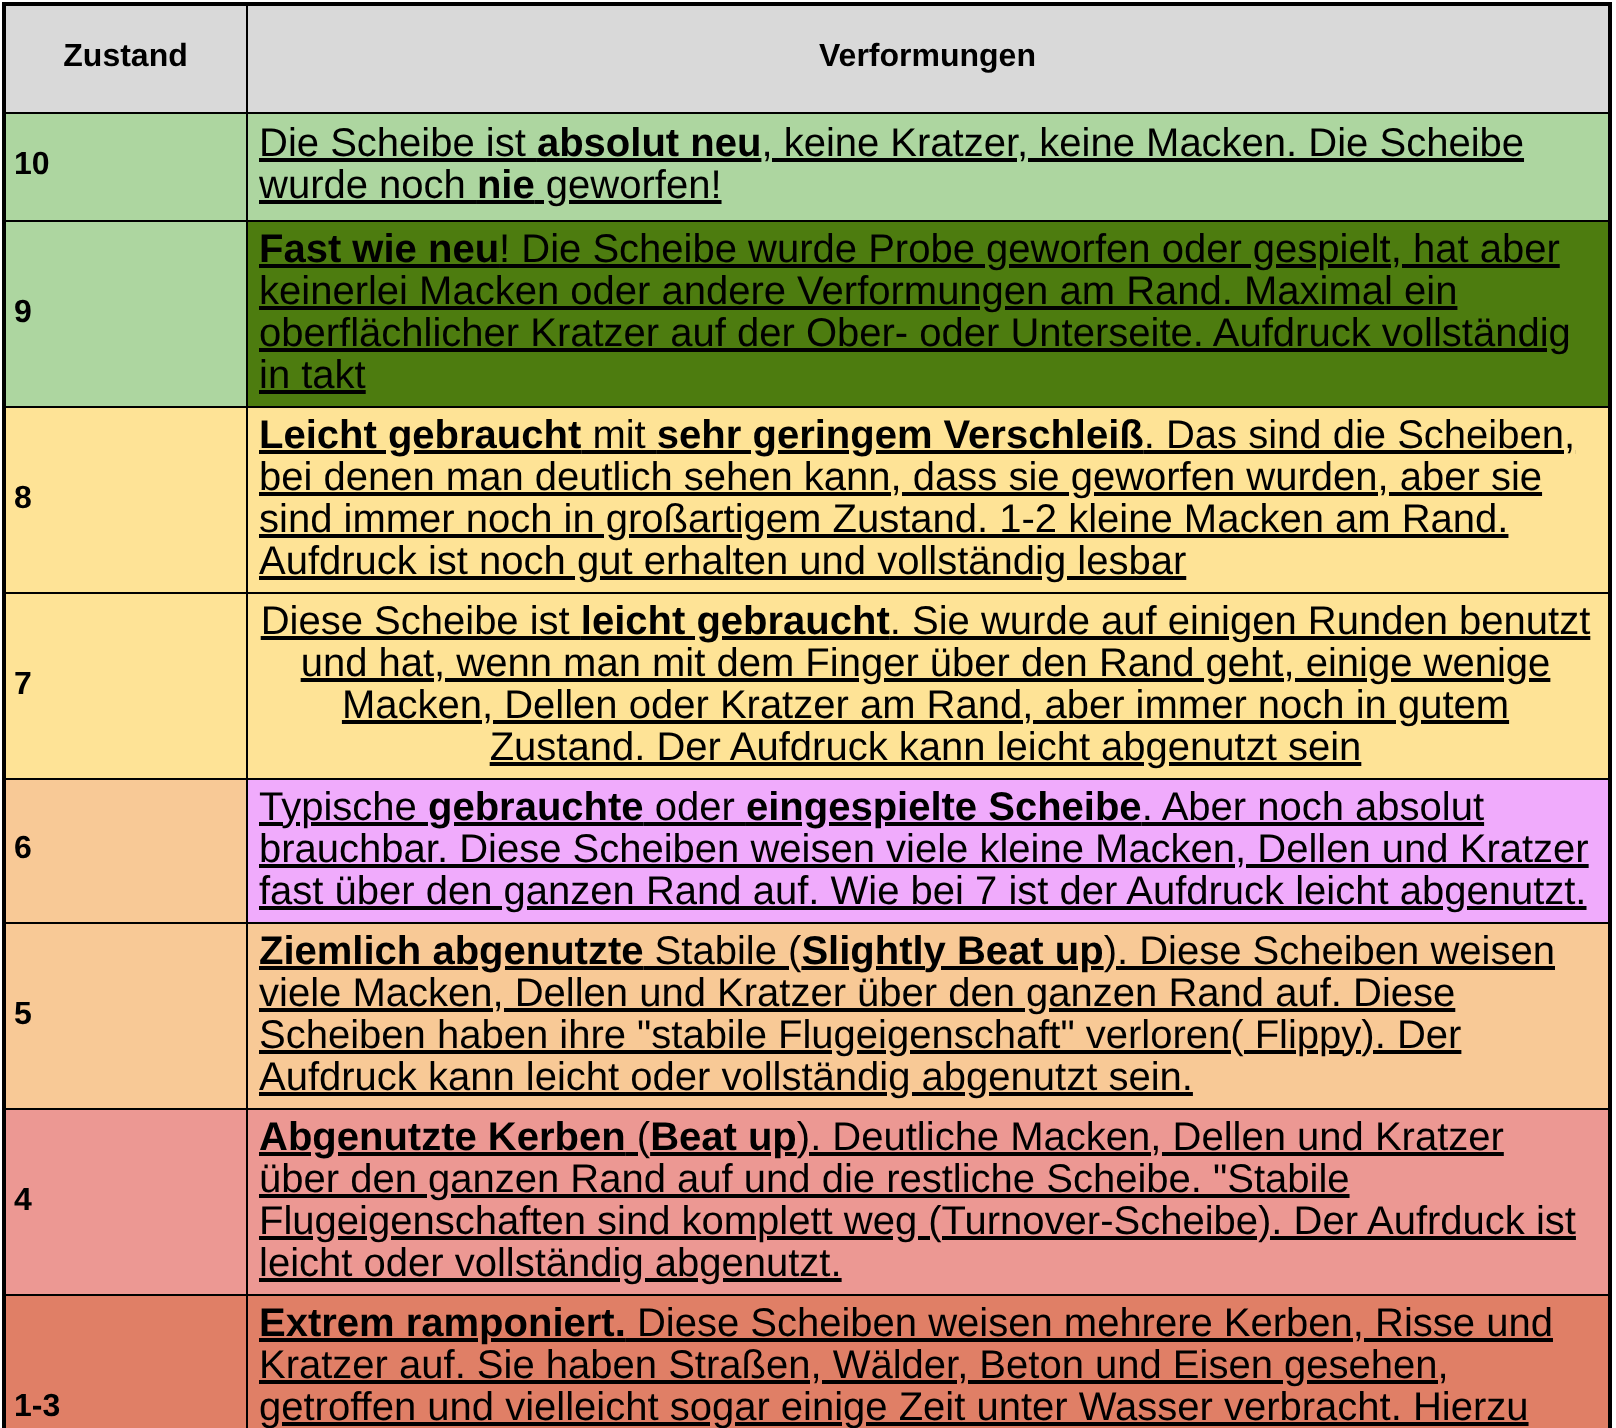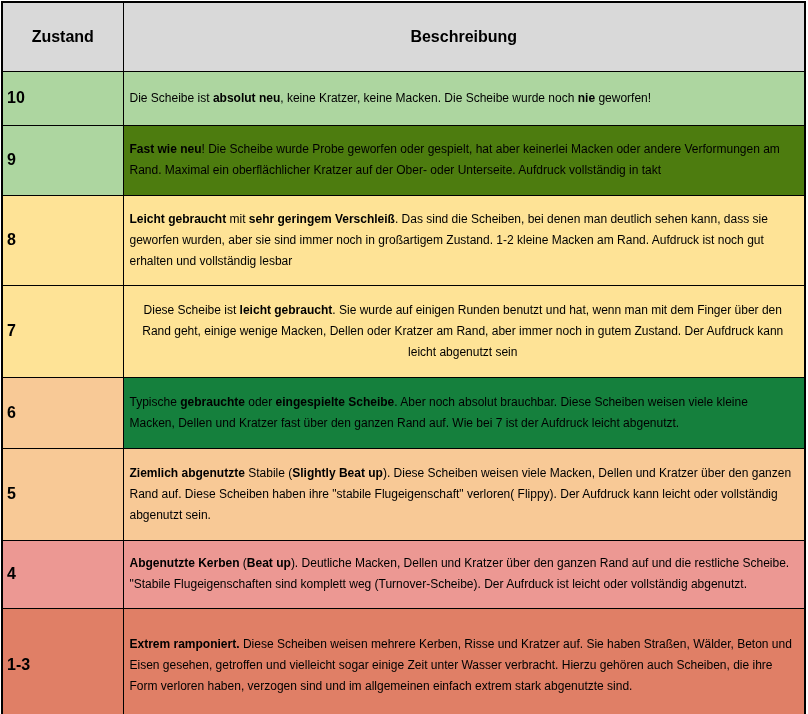--- a/index.html
+++ b/index.html
@@ -26,41 +26,42 @@
   }
   table.condition-table col.col-cond { width: 121px; }
   table.condition-table th,
   table.condition-table td {
     border: 1px solid #000000;
     box-sizing: border-box;
   }
   table.condition-table {
     border: 2px solid #000000;
   }
-  thead tr { height: 69px; margin-top: 24px; }
+  thead tr { height: 54px; margin-top: 24px; }
   thead th {
     background: #d9d9d9;
     font-weight: bold;
     font-size: 16px;
     text-align: center;
     vertical-align: middle;
     padding: 2px 4px;
   }
   td.cond {
     font-weight: bold;
     font-size: 16px;
     vertical-align: middle;
     padding: 2px 4px;
   }
   td.desc {
-    font-size: 12px;
+    font-size: 20px;
     line-height: 21px;
     vertical-align: middle;
     text-align: left;
     padding: 4px 8px 4px 6px;
+    text-decoration: underline;
   }
   td.desc b { font-weight: bold; }
   
   tbody tr:nth-child(1) { height: 54px; }
   tbody tr:nth-child(2) { height: 70px; }
   tbody tr:nth-child(3) { height: 90px; }
   tbody tr:nth-child(4) { height: 92px; }
   tbody tr:nth-child(5) { height: 71px; }
   tbody tr:nth-child(6) { height: 92px; }
   tbody tr:nth-child(7) { height: 68px; }
@@ -71,21 +72,21 @@
 
 <div class="page">
   <table class="condition-table">
     <colgroup>
       <col class="col-cond">
       <col class="col-desc">
     </colgroup>
     <thead>
       <tr>
         <th>Zustand</th>
-        <th>Beschreibung</th>
+        <th>Verformungen</th>
       </tr>
     </thead>
     <tbody>
         <tr>
           <td class="cond" style="background-color: rgb(173, 214, 160);">10</td>
           <td class="desc" style="background-color: rgb(173, 214, 160);"><span>Die Scheibe ist </span><b>absolut neu</b><span>, keine Kratzer, keine Macken. Die Scheibe wurde noch </span><b>nie</b><span> geworfen!</span></td>
         </tr>
         <tr>
           <td class="cond" style="background-color: rgb(173, 214, 160);">9</td>
           <td class="desc" style="background-color: #4d7c0f;"><b>Fast wie neu</b><span>! Die Scheibe wurde Probe geworfen oder gespielt, hat aber keinerlei Macken oder andere Verformungen am Rand. Maximal ein oberflächlicher Kratzer auf der Ober- oder Unterseite. Aufdruck vollständig in takt</span></td>
@@ -93,21 +94,21 @@
         <tr>
           <td class="cond" style="background-color: rgb(254, 227, 150);">8</td>
           <td class="desc" style="background-color: rgb(254, 227, 150);"><b>Leicht gebraucht</b><span> mit </span><b>sehr geringem Verschleiß</b><span>. Das sind die Scheiben, bei denen man deutlich sehen kann, dass sie geworfen wurden, aber sie sind immer noch in großartigem Zustand. 1-2 kleine Macken am Rand. Aufdruck ist noch gut erhalten und vollständig lesbar</span></td>
         </tr>
         <tr>
           <td class="cond" style="background-color: rgb(254, 227, 150);">7</td>
           <td class="desc" style="background-color: rgb(254, 227, 150); text-align: center;"><span>Diese Scheibe ist </span><b>leicht gebraucht</b><span>. Sie wurde auf einigen Runden benutzt und hat, wenn man mit dem Finger über den Rand geht, einige wenige Macken, Dellen oder Kratzer am Rand, aber immer noch in gutem Zustand. Der Aufdruck kann leicht abgenutzt sein</span></td>
         </tr>
         <tr>
           <td class="cond" style="background-color: rgb(248, 201, 150);">6</td>
-          <td class="desc" style="background-color: #15803d; margin-left: 15px;"><span>Typische </span><b>gebrauchte</b><span> oder </span><b>eingespielte Scheibe</b><span>. Aber noch absolut brauchbar. Diese Scheiben weisen viele kleine Macken, Dellen und Kratzer fast über den ganzen Rand auf. Wie bei 7 ist der Aufdruck leicht abgenutzt.</span></td>
+          <td class="desc" style="background-color: #f0abfc; margin-left: 15px;"><span>Typische </span><b>gebrauchte</b><span> oder </span><b>eingespielte Scheibe</b><span>. Aber noch absolut brauchbar. Diese Scheiben weisen viele kleine Macken, Dellen und Kratzer fast über den ganzen Rand auf. Wie bei 7 ist der Aufdruck leicht abgenutzt.</span></td>
         </tr>
         <tr>
           <td class="cond" style="background-color: rgb(248, 201, 150);">5</td>
           <td class="desc" style="background-color: rgb(248, 201, 150);"><b>Ziemlich abgenutzte</b><span> Stabile (</span><b>Slightly Beat up</b><span>). Diese Scheiben weisen viele Macken, Dellen und Kratzer über den ganzen Rand auf. Diese Scheiben haben ihre "stabile Flugeigenschaft" verloren( Flippy). Der Aufdruck kann leicht oder vollständig abgenutzt sein.</span></td>
         </tr>
         <tr>
           <td class="cond" style="background-color: rgb(236, 152, 147);">4</td>
           <td class="desc" style="background-color: rgb(236, 152, 147);"><b>Abgenutzte Kerben</b><span> (</span><b>Beat up</b><span>). Deutliche  Macken, Dellen und Kratzer über den ganzen Rand auf und die restliche Scheibe. "Stabile Flugeigenschaften sind komplett weg (Turnover-Scheibe). Der Aufrduck ist leicht oder vollständig abgenutzt.</span></td>
         </tr>
         <tr>

